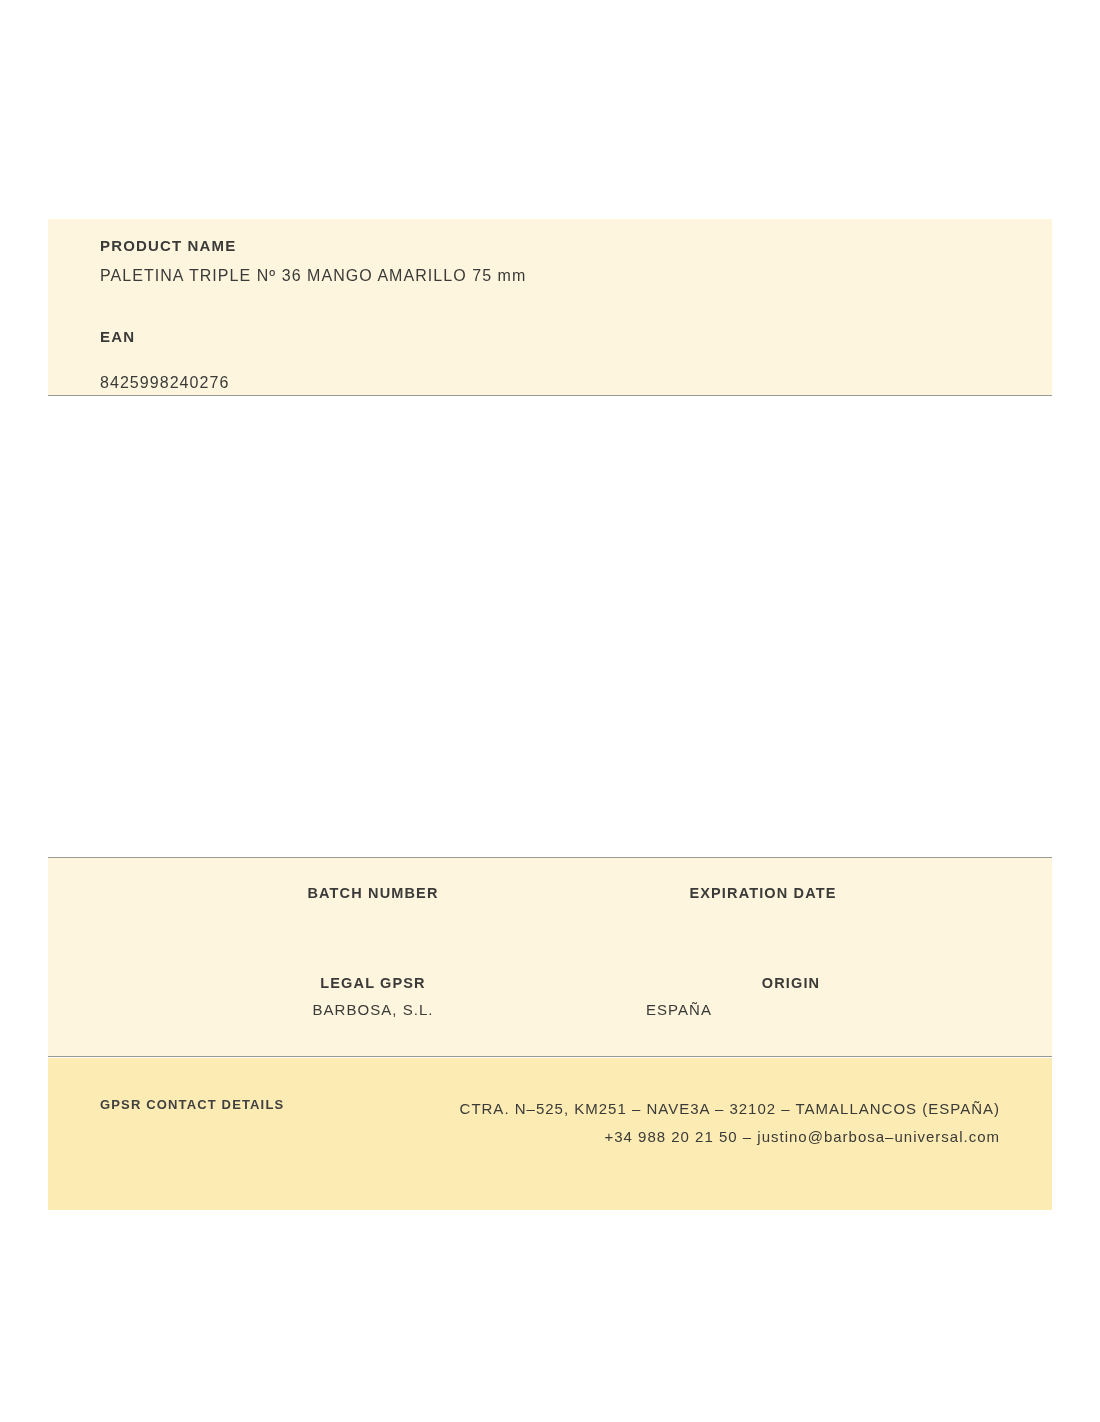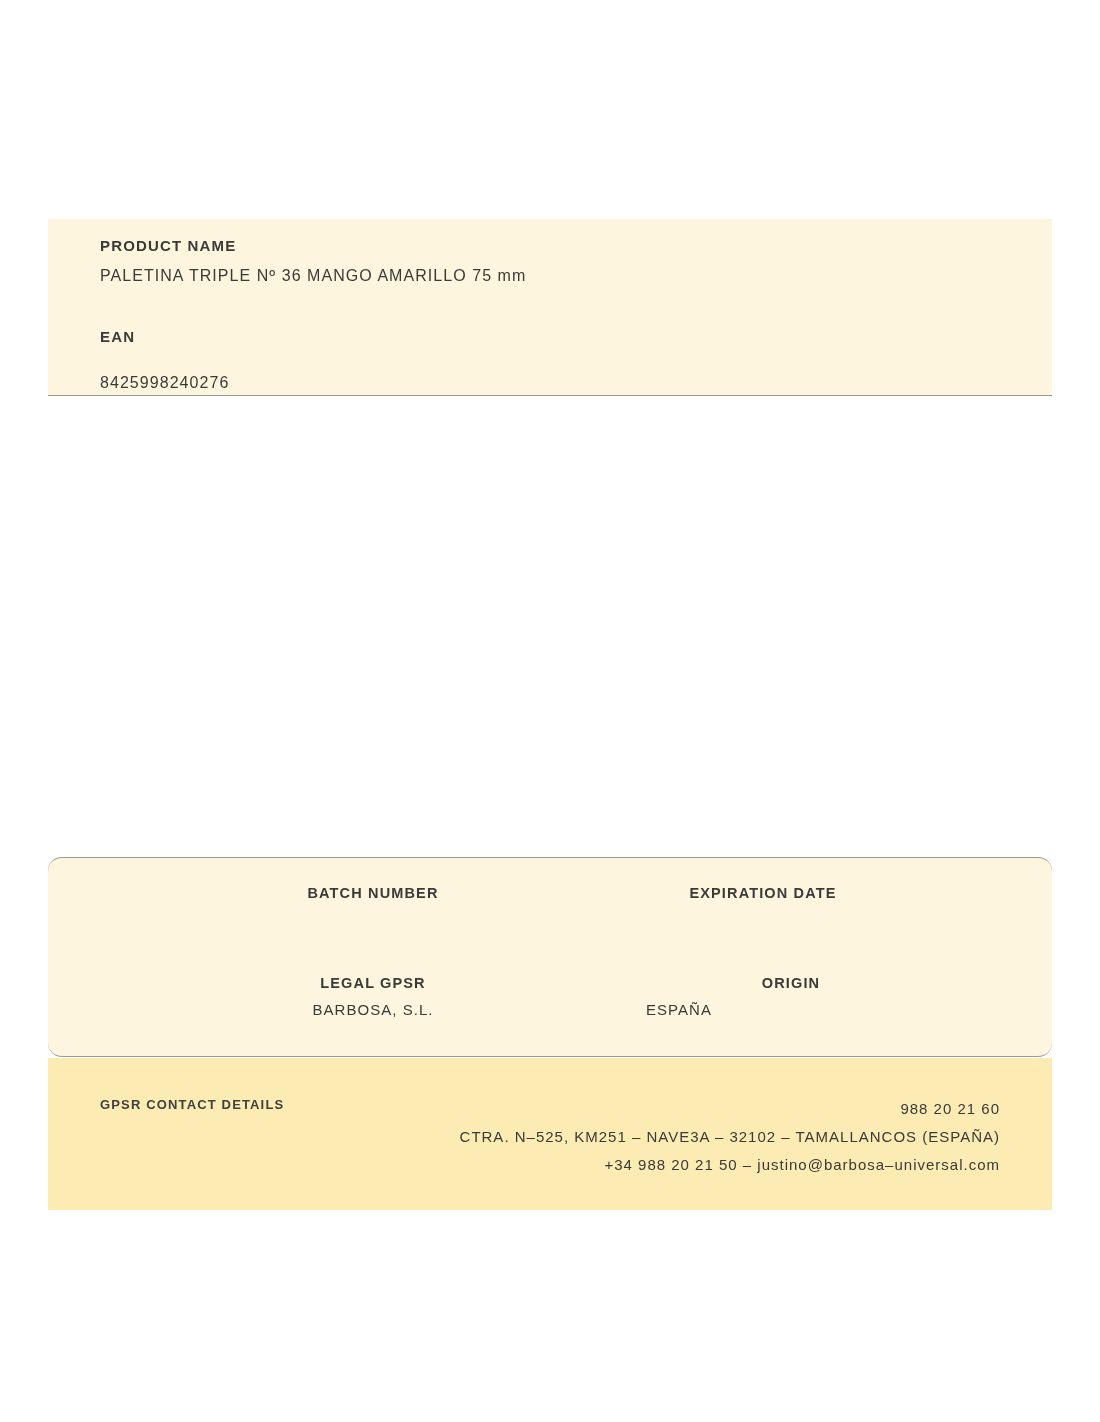--- a/index.html
+++ b/index.html
@@ -58,21 +58,20 @@
   .block-mid {
     position: absolute;
     left: 48px;
     top: 857px;
     width: 1004px;
     height: 200px;
     background: #fdf5dd;
     border-top: 1px solid #9a9a95;
     border-bottom: 1px solid #9a9a95;
     box-sizing: border-box;
-    border-radius: 14px;
   }
 
   .col-batch {
     position: absolute;
     left: 180px;
     top: 27px;
     width: 290px;
     text-align: center;
   }
   .col-exp {
@@ -182,19 +181,18 @@
     </div>
     <div class="col-origin">
       <div class="col-label">ORIGIN</div>
       <div class="col-value col-origin-inner">ESPAÑA</div>
     </div>
   </div>
 
   <div class="block-gpsr">
     <div class="gpsr-label">GPSR CONTACT DETAILS</div>
     <div class="gpsr-lines">
-      <div class="gpsr-line">988 20 21 60</div>
       <div class="gpsr-line">CTRA. N–525, KM251 – NAVE3A – 32102 – TAMALLANCOS (ESPAÑA)</div>
       <div class="gpsr-line">+34 988 20 21 50 – justino@barbosa–universal.com</div>
     </div>
   </div>
 
 </div>
 
 </body></html>

